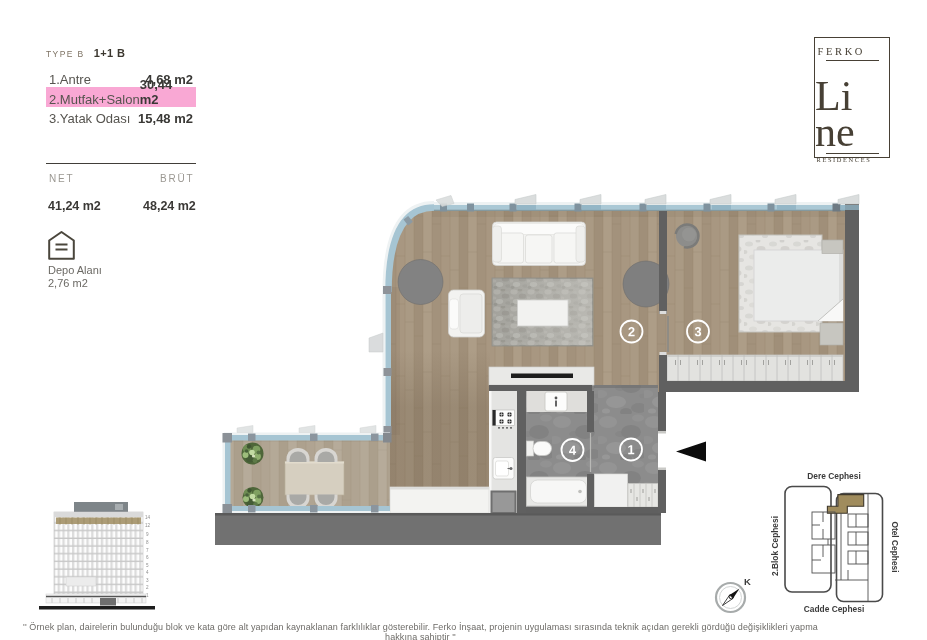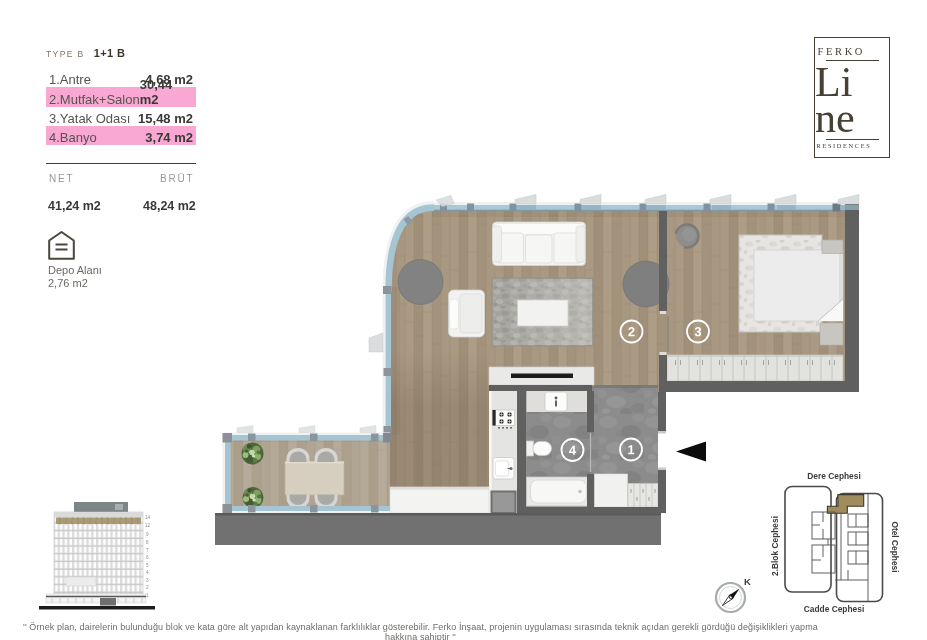--- a/index.html
+++ b/index.html
@@ -20,21 +20,20 @@
 </head>
 <body>
 
 <div class="abs legend">
 
   <div class="lhead" style="margin-bottom:9px">TYPE B<b>1+1 B</b></div>
 
   <div class="lrow">1.Antre<span class="v">4,68 m2</span></div>
   <div class="lrow g">2.Mutfak+Salon<span class="v">30,44 m2</span></div>
   <div class="lrow">3.Yatak Odası<span class="v">15,48 m2</span></div>
-  <div class="lrow g">4.Banyo<span class="v">3,74 m2</span></div>
 </div>
 
 <div class="abs" style="left:46px;top:162.5px;width:150px;height:1.4px;background:#413e39"></div>
 
 <div class="abs nb" style="left:49px;top:173px">NET</div>
 <div class="abs nb" style="left:160px;top:173px">BRÜT</div>
 
 <div class="abs nv" style="left:48px;top:199px">41,24 m2</div>
 
 <div class="abs nv" style="left:143px;top:199px">48,24 m2</div>
@@ -42,21 +41,21 @@
 <svg class="abs" style="left:47px;top:230px" width="29" height="31" viewBox="0 0 29 31">
 <path d="M2.2 10.5 L14.5 2 L26.8 10.5 V28.8 H2.2 Z" fill="none" stroke="#4a463c" stroke-width="2" stroke-linejoin="round"></path>
 <path d="M8.5 14.5 H20.5 M8.5 19.5 H20.5" stroke="#4a463c" stroke-width="2"></path>
 </svg>
 
 <div class="abs depo" style="left:48px;top:264px">Depo Alanı<br>2,76 m2</div>
 
 <div class="abs logo">
   <div style="font-size:10.5px;letter-spacing:2.6px;margin-top:8px;text-indent:2.6px">FERKO</div>
   <div style="width:53px;height:1px;background:#474035;margin:2.5px auto 0"></div>
-  <div style="font-size:42px;line-height:36px;margin-top:3px;letter-spacing:0px">Li<br>ne</div>
+  <div style="font-size:42px;line-height:36px;margin-top:17px;letter-spacing:0px">Li<br>ne</div>
   <div style="width:53px;height:1px;background:#474035;margin:3px auto 2px"></div>
   <div style="font-size:6.4px;letter-spacing:1.6px;text-indent:1.6px">RESIDENCES</div>
 </div>
 
 <svg class="abs" style="left:0;top:0" width="927" height="640" viewBox="0 0 927 640">
 <defs>
 <pattern id="wood" width="45" height="120" patternUnits="userSpaceOnUse">
   <rect width="45" height="120" fill="#a6957f"></rect>
   <rect x="0" width="9" height="120" fill="#aa9a84"></rect>
   <rect x="9" width="9" height="120" fill="#a08f79"></rect>

